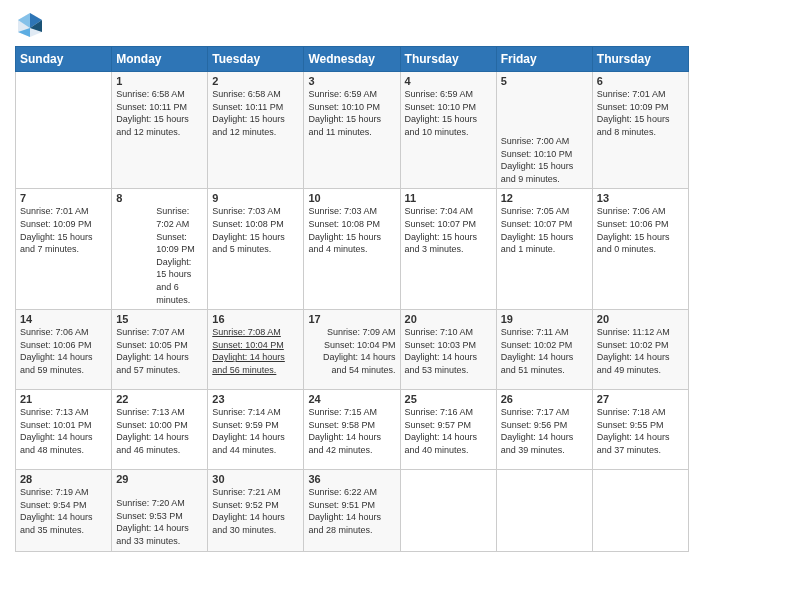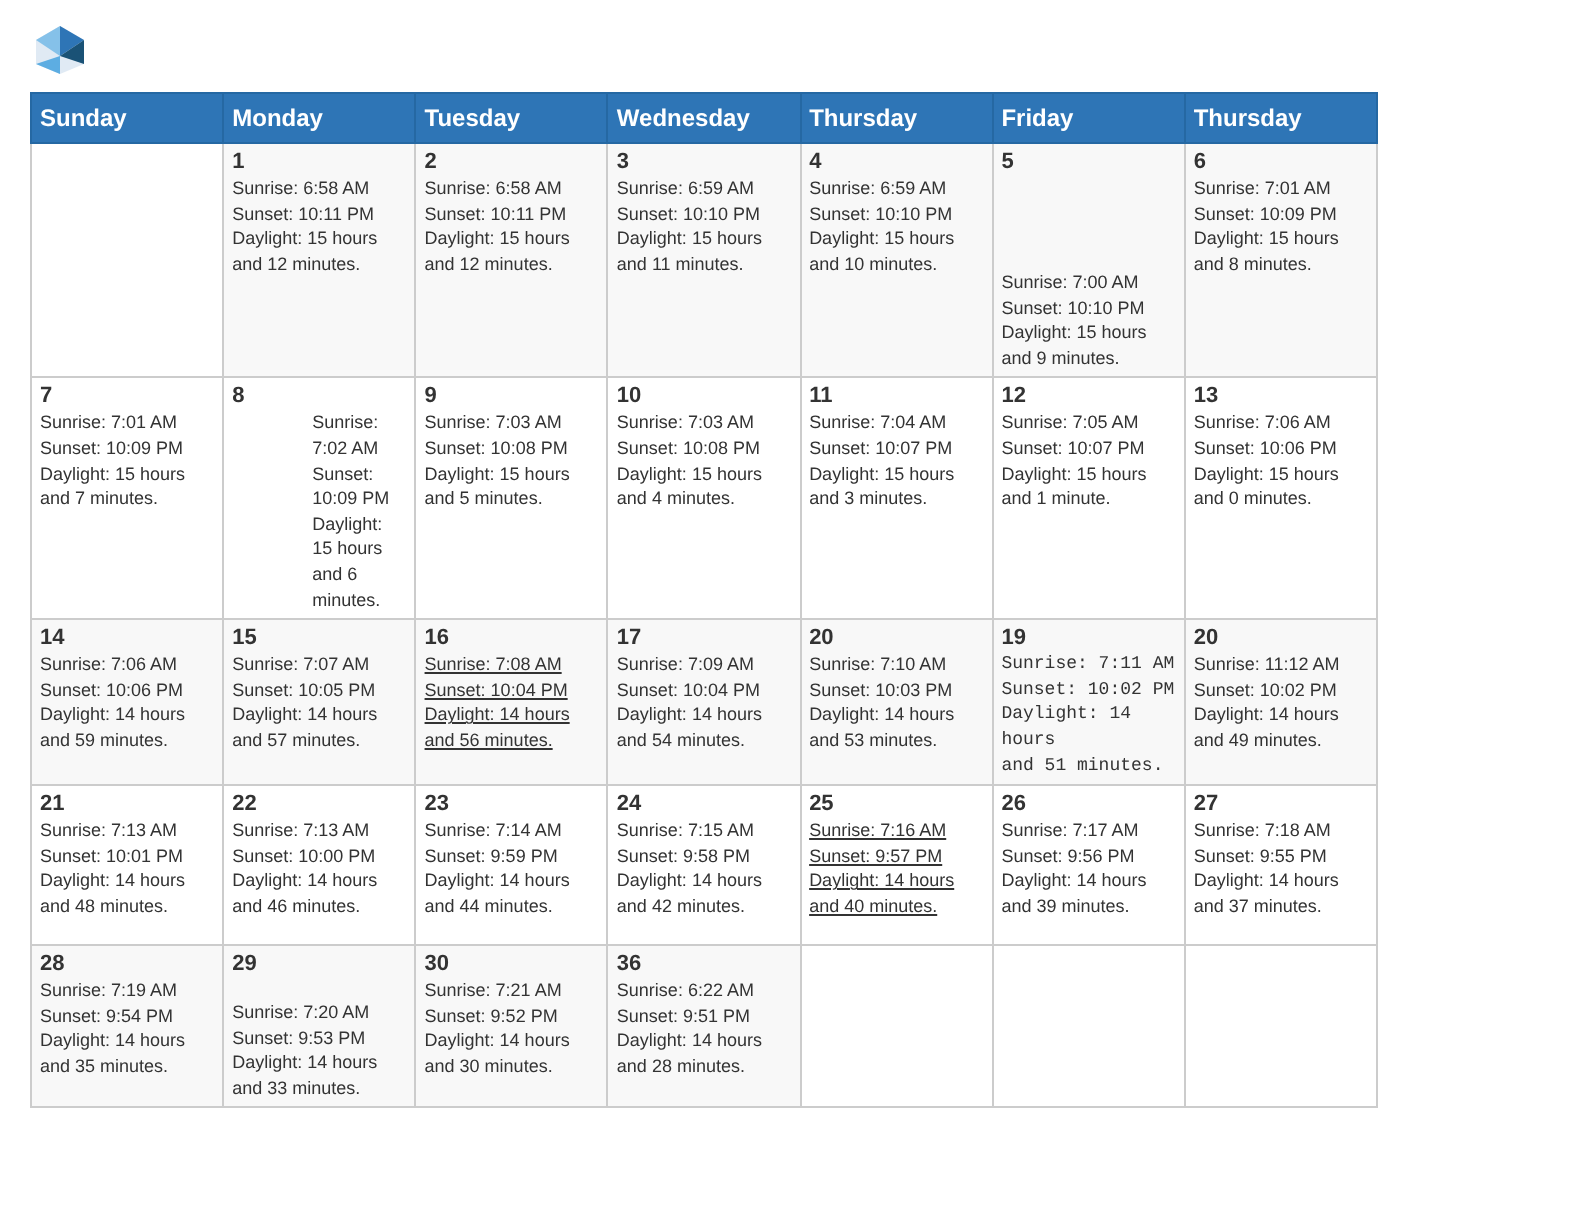--- a/index.html
+++ b/index.html
@@ -245,35 +245,35 @@
           </td>
           <td>
             <span class="day-num">16</span>
             <div class="cell-text" style="white-space: pre-line; text-decoration: underline;">Sunrise: 7:08 AM
 Sunset: 10:04 PM
 Daylight: 14 hours
 and 56 minutes.</div>
           </td>
           <td>
             <span class="day-num">17</span>
-            <div class="cell-text" style="white-space: pre-line;">Sunrise: 7:09 AM
+            <div class="cell-text" style="white-space: pre-line; text-align: right;">Sunrise: 7:09 AM
 Sunset: 10:04 PM
 Daylight: 14 hours
 and 54 minutes.</div>
           </td>
           <td>
             <span class="day-num">20</span>
             <div class="cell-text" style="white-space: pre-line;">Sunrise: 7:10 AM
 Sunset: 10:03 PM
 Daylight: 14 hours
 and 53 minutes.</div>
           </td>
           <td>
             <span class="day-num">19</span>
-            <div class="cell-text" style="white-space: pre-line; font-family: Liberation Mono, monospace;">Sunrise: 7:11 AM
+            <div class="cell-text" style="white-space: pre-line;">Sunrise: 7:11 AM
 Sunset: 10:02 PM
 Daylight: 14 hours
 and 51 minutes.</div>
           </td>
           <td>
             <span class="day-num">20</span>
             <div class="cell-text" style="white-space: pre-line;">Sunrise: 11:12 AM
 Sunset: 10:02 PM
 Daylight: 14 hours
 and 49 minutes.</div>
@@ -303,21 +303,21 @@
           </td>
           <td>
             <span class="day-num">24</span>
             <div class="cell-text" style="white-space: pre-line;">Sunrise: 7:15 AM
 Sunset: 9:58 PM
 Daylight: 14 hours
 and 42 minutes.</div>
           </td>
           <td>
             <span class="day-num">25</span>
-            <div class="cell-text" style="white-space: pre-line; text-decoration: underline;">Sunrise: 7:16 AM
+            <div class="cell-text" style="white-space: pre-line;">Sunrise: 7:16 AM
 Sunset: 9:57 PM
 Daylight: 14 hours
 and 40 minutes.</div>
           </td>
           <td>
             <span class="day-num">26</span>
             <div class="cell-text" style="white-space: pre-line;">Sunrise: 7:17 AM
 Sunset: 9:56 PM
 Daylight: 14 hours
 and 39 minutes.</div>

